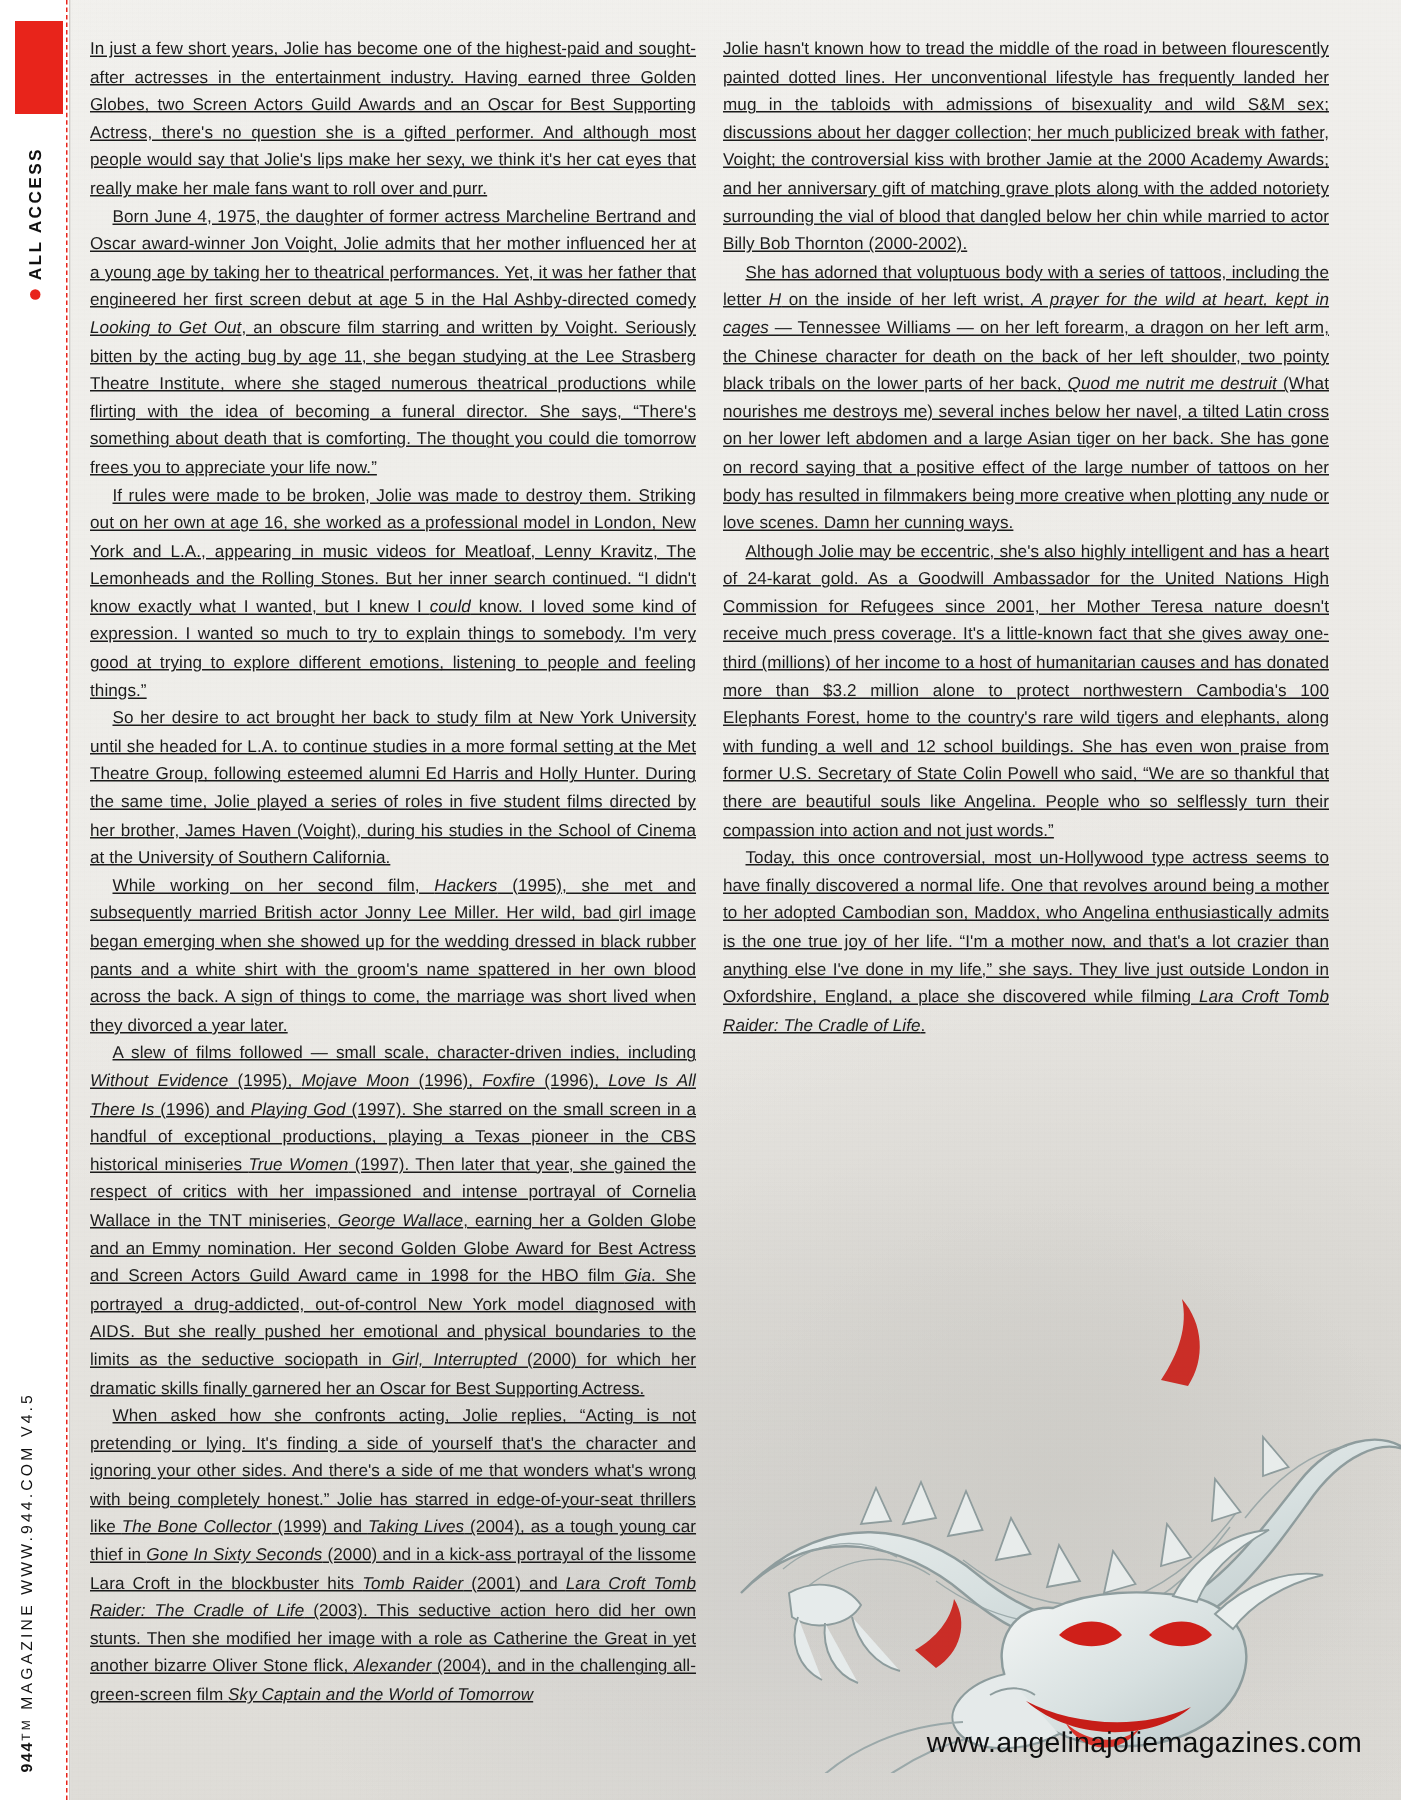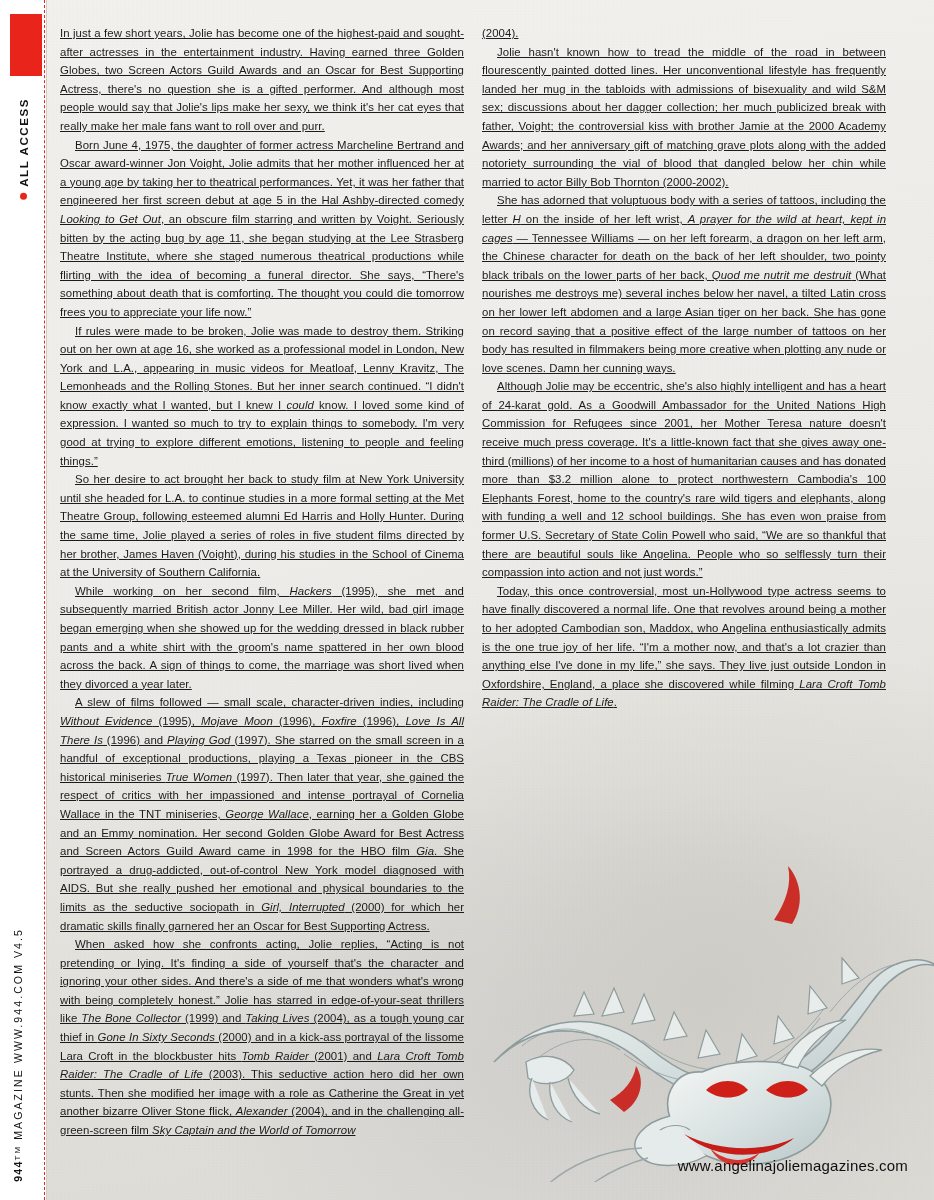--- a/index.html
+++ b/index.html
@@ -128,21 +128,21 @@
     width: 470px;
     height: 420px;
     pointer-events: none;
   }
 
   
   .site-url {
     position: absolute;
     right: 26px;
     bottom: 26px;
-    font-size: 15px;
+    font-size: 19px;
     color: #0e0e0e;
     letter-spacing: .2px;
     font-family: "Liberation Sans", sans-serif;
   }
 </style>
 </head>
 <body>
 
 <div class="page">
   <div class="page-noise"></div>
@@ -165,21 +165,20 @@
     <div class="col left" id="col-left">
         <p>In just a few short years, Jolie has become one of the highest-paid and sought-after actresses in the entertainment industry. Having earned three Golden Globes, two Screen Actors Guild Awards and an Oscar for Best Supporting Actress, there's no question she is a gifted performer. And although most people would say that Jolie's lips make her sexy, we think it's her cat eyes that really make her male fans want to roll over and purr.</p>
         <p>Born June 4, 1975, the daughter of former actress Marcheline Bertrand and Oscar award-winner Jon Voight, Jolie admits that her mother influenced her at a young age by taking her to theatrical performances. Yet, it was her father that engineered her first screen debut at age 5 in the Hal Ashby-directed comedy <i>Looking to Get Out</i>, an obscure film starring and written by Voight. Seriously bitten by the acting bug by age 11, she began studying at the Lee Strasberg Theatre Institute, where she staged numerous theatrical productions while flirting with the idea of becoming a funeral director. She says, “There's something about death that is comforting. The thought you could die tomorrow frees you to appreciate your life now.”</p>
         <p>If rules were made to be broken, Jolie was made to destroy them. Striking out on her own at age 16, she worked as a professional model in London, New York and L.A., appearing in music videos for Meatloaf, Lenny Kravitz, The Lemonheads and the Rolling Stones. But her inner search continued. “I didn't know exactly what I wanted, but I knew I <i>could</i> know. I loved some kind of expression. I wanted so much to try to explain things to somebody. I'm very good at trying to explore different emotions, listening to people and feeling things.”</p>
         <p>So her desire to act brought her back to study film at New York University until she headed for L.A. to continue studies in a more formal setting at the Met Theatre Group, following esteemed alumni Ed Harris and Holly Hunter. During the same time, Jolie played a series of roles in five student films directed by her brother, James Haven (Voight), during his studies in the School of Cinema at the University of Southern California.</p>
         <p>While working on her second film, <i>Hackers</i> (1995), she met and subsequently married British actor Jonny Lee Miller. Her wild, bad girl image began emerging when she showed up for the wedding dressed in black rubber pants and a white shirt with the groom's name spattered in her own blood across the back. A sign of things to come, the marriage was short lived when they divorced a year later.</p>
         <p>A slew of films followed — small scale, character-driven indies, including <i>Without Evidence</i> (1995), <i>Mojave Moon</i> (1996), <i>Foxfire</i> (1996), <i>Love Is All There Is</i> (1996) and <i>Playing God</i> (1997). She starred on the small screen in a handful of exceptional productions, playing a Texas pioneer in the CBS historical miniseries <i>True Women</i> (1997). Then later that year, she gained the respect of critics with her impassioned and intense portrayal of Cornelia Wallace in the TNT miniseries, <i>George Wallace</i>, earning her a Golden Globe and an Emmy nomination. Her second Golden Globe Award for Best Actress and Screen Actors Guild Award came in 1998 for the HBO film <i>Gia</i>. She portrayed a drug-addicted, out-of-control New York model diagnosed with AIDS. But she really pushed her emotional and physical boundaries to the limits as the seductive sociopath in <i>Girl, Interrupted</i> (2000) for which her dramatic skills finally garnered her an Oscar for Best Supporting Actress.</p>
         <p>When asked how she confronts acting, Jolie replies, “Acting is not pretending or lying. It's finding a side of yourself that's the character and ignoring your other sides. And there's a side of me that wonders what's wrong with being completely honest.” Jolie has starred in edge-of-your-seat thrillers like <i>The Bone Collector</i> (1999) and <i>Taking Lives</i> (2004), as a tough young car thief in <i>Gone In Sixty Seconds</i> (2000) and in a kick-ass portrayal of the lissome Lara Croft in the blockbuster hits <i>Tomb Raider</i> (2001) and <i>Lara Croft Tomb Raider: The Cradle of Life</i> (2003). This seductive action hero did her own stunts. Then she modified her image with a role as Catherine the Great in yet another bizarre Oliver Stone flick, <i>Alexander</i> (2004), and in the challenging all-green-screen film <i>Sky Captain and the World of Tomorrow</i></p>
       </div>
     <div class="col right" id="col-right">
-        <p>(2004).</p>
         <p>Jolie hasn't known how to tread the middle of the road in between flourescently painted dotted lines. Her unconventional lifestyle has frequently landed her mug in the tabloids with admissions of bisexuality and wild S&amp;M sex; discussions about her dagger collection; her much publicized break with father, Voight; the controversial kiss with brother Jamie at the 2000 Academy Awards; and her anniversary gift of matching grave plots along with the added notoriety surrounding the vial of blood that dangled below her chin while married to actor Billy Bob Thornton (2000-2002).</p>
         <p>She has adorned that voluptuous body with a series of tattoos, including the letter <i>H</i> on the inside of her left wrist, <i>A prayer for the wild at heart, kept in cages</i> — Tennessee Williams — on her left forearm, a dragon on her left arm, the Chinese character for death on the back of her left shoulder, two pointy black tribals on the lower parts of her back, <i>Quod me nutrit me destruit</i> (What nourishes me destroys me) several inches below her navel, a tilted Latin cross on her lower left abdomen and a large Asian tiger on her back. She has gone on record saying that a positive effect of the large number of tattoos on her body has resulted in filmmakers being more creative when plotting any nude or love scenes. Damn her cunning ways.</p>
         <p>Although Jolie may be eccentric, she's also highly intelligent and has a heart of 24-karat gold. As a Goodwill Ambassador for the United Nations High Commission for Refugees since 2001, her Mother Teresa nature doesn't receive much press coverage. It's a little-known fact that she gives away one-third (millions) of her income to a host of humanitarian causes and has donated more than $3.2 million alone to protect northwestern Cambodia's 100 Elephants Forest, home to the country's rare wild tigers and elephants, along with funding a well and 12 school buildings. She has even won praise from former U.S. Secretary of State Colin Powell who said, “We are so thankful that there are beautiful souls like Angelina. People who so selflessly turn their compassion into action and not just words.”</p>
         <p>Today, this once controversial, most un-Hollywood type actress seems to have finally discovered a normal life. One that revolves around being a mother to her adopted Cambodian son, Maddox, who Angelina enthusiastically admits is the one true joy of her life. “I'm a mother now, and that's a lot crazier than anything else I've done in my life,” she says. They live just outside London in Oxfordshire, England, a place she discovered while filming <i>Lara Croft Tomb Raider: The Cradle of Life</i>.</p>
       </div>
   </div>
 
   <svg class="dragon" viewBox="0 0 470 420">
     <defs>
       <linearGradient id="bodyg" x1="0" y1="0" x2="1" y2="1">

